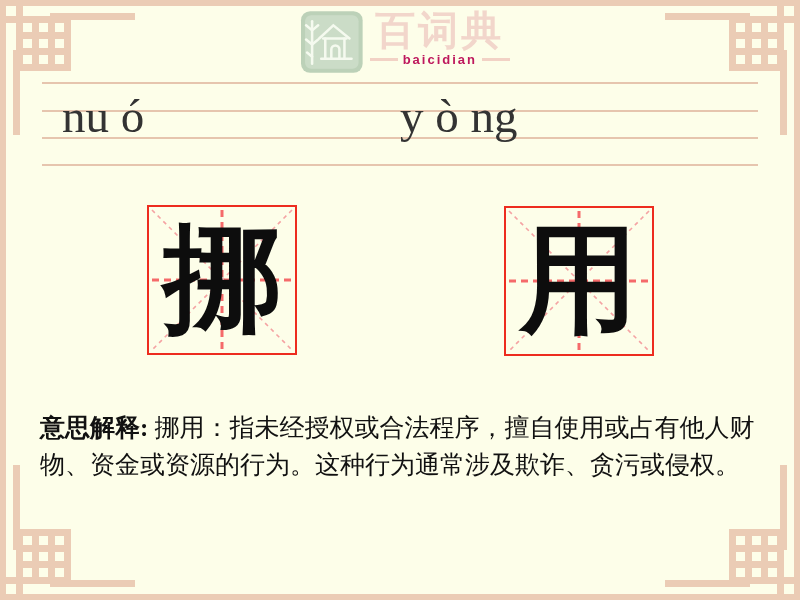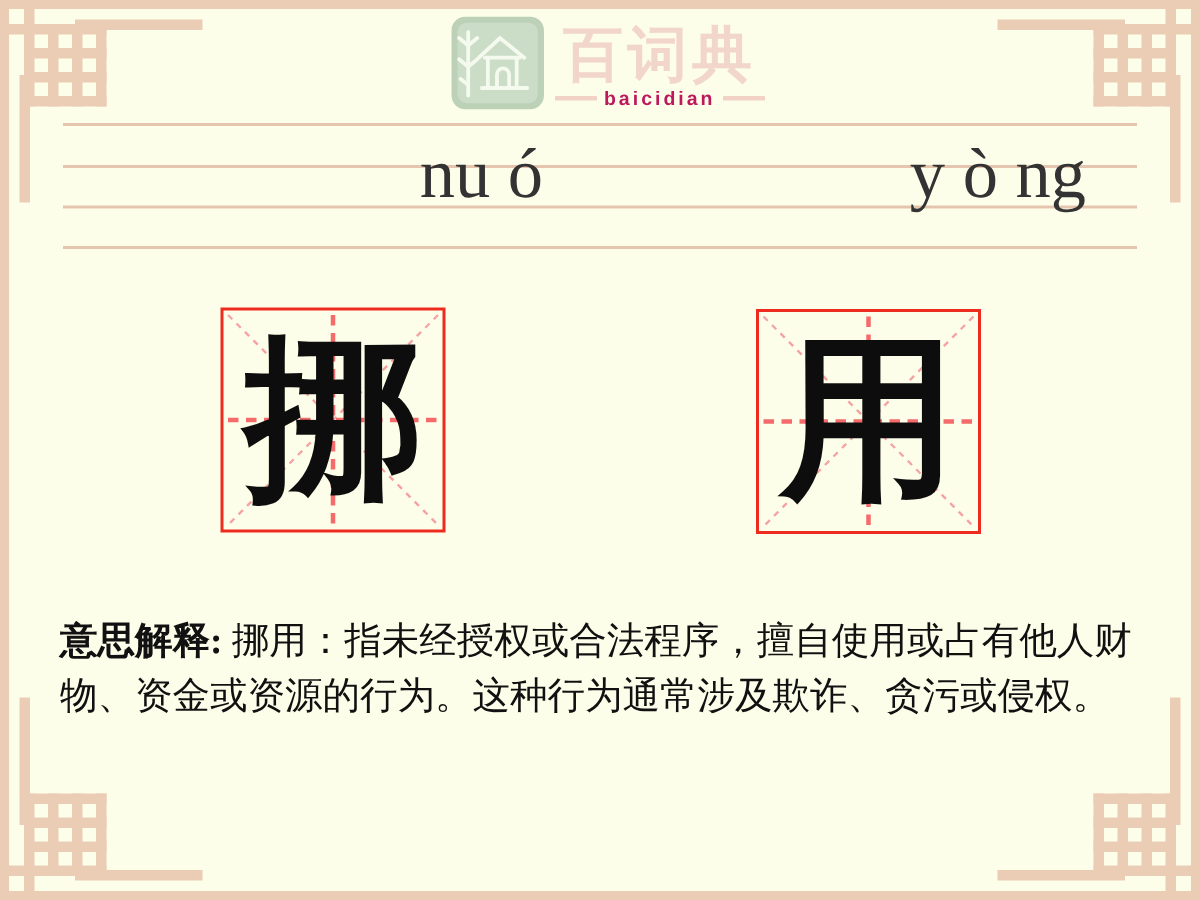--- a/index.html
+++ b/index.html
@@ -17,44 +17,44 @@
   }
   .corner{position:absolute;width:140px;height:140px;}
   .corner.tl{top:0;left:0;}
   .corner.tr{top:0;right:0;transform:rotate(90deg);}
   .corner.br{bottom:0;right:0;transform:rotate(180deg);}
   .corner.bl{bottom:0;left:0;transform:rotate(270deg);}
 
   
   .logo{position:absolute;top:8px;left:300px;width:210px;height:70px;display:flex;}
   .logo-seal{width:64px;height:64px;margin-top:2px;}
-  .logo-right{margin-left:6px;display:flex;flex-direction:column;align-items:center;justify-content:center;}
+  .logo-right{margin-left:6px;display:flex;flex-direction:column;align-items:center;}
   .logo-title{
     font-size:40px;line-height:46px;font-weight:bold;
     color:#F2D6CB;letter-spacing:3px;white-space:nowrap;
     font-family:"Liberation Serif", serif;
   }
   .logo-sub{display:flex;align-items:center;margin-top:-2px;}
   .logo-sub .rule{width:28px;height:3px;background:#F2D2C5;}
   .logo-sub .sub-text{
     font-size:13px;color:#be185d;letter-spacing:2px;padding:0 5px;
     font-family:"Liberation Sans", sans-serif;font-weight:bold;
   }
 
   
   .guide-line{position:absolute;left:42px;width:716px;height:2px;background:#E6C5AE;}
   .gl1{top:82px;} .gl2{top:110px;} .gl3{top:137px;} .gl4{top:164px;}
   .pinyin{
     position:absolute;top:93px;height:56px;width:300px;
     font-size:47px;line-height:1;color:#333;
-    text-align:right;white-space:pre;
+    text-align:left;white-space:pre;
     font-family:"Liberation Serif", serif;
   }
   .pinyin.p1{left:62px;}
-  .pinyin.p2{left:424px;}
+  .pinyin.p2{left:400px;}
 
   
   .char-box{
     position:absolute;width:146px;height:146px;
     border:2px solid #ED2C1F;background:transparent;
   }
   .char-box.b1{left:147px;top:205px;}
   .char-box.b2{left:504px;top:206px;}
   .char-box svg{position:absolute;inset:0;}
   .char-glyph{

